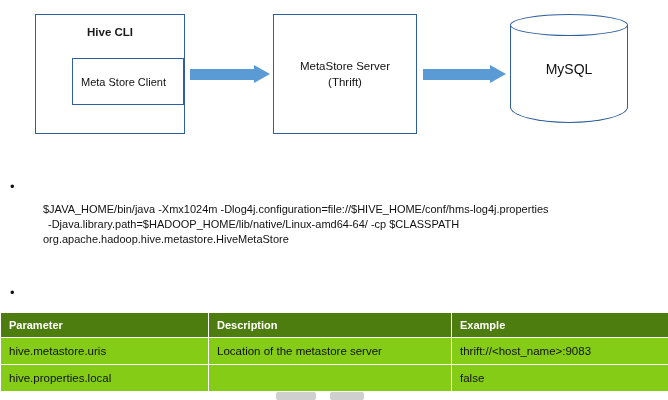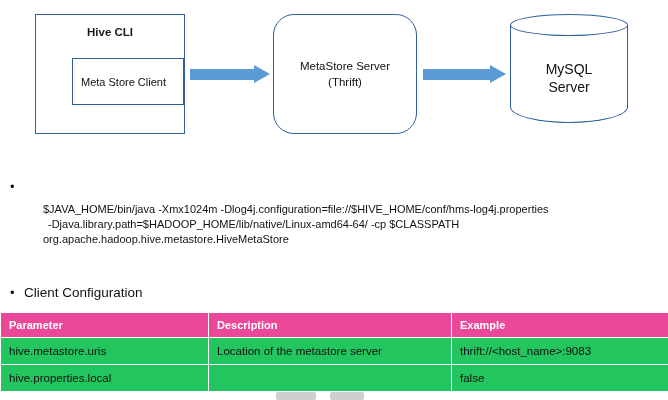--- a/index.html
+++ b/index.html
@@ -54,21 +54,20 @@
     text-align: right;
     line-height: 14px;
     font-size: 11px;
   }
   #metastore-server-box {
     left: 273px; top: 14px;
     width: 144px; height: 120px;
     justify-content: center;
     line-height: 16px;
     font-size: 11.5px;
-    border-radius: 21px;
   }
   
   #mysql-cylinder {
     position: absolute;
     left: 510px; top: 14px;
     width: 98px; height: 120px;
   }
   #mysql-cylinder .cyl-body {
     position: absolute;
     left: 0; top: 11px;
@@ -162,30 +161,30 @@
   
   #config-table {
     position: absolute;
     left: 0; top: 312px;
     width: 668px;
     border-collapse: collapse;
     table-layout: fixed;
     font-size: 11.5px;
   }
   #config-table th {
-    background: #ec4899;
+    background: #4d7c0f;
     color: #ffffff;
     text-align: left;
     font-weight: bold;
     padding: 6px 8px;
     border: 1px solid #ffffff;
     font-size: 11px;
   }
   #config-table td {
-    background: #22c55e;
+    background: #84cc16;
     color: #111;
     text-align: left;
     padding: 7px 8px;
     border: 1px solid #ffffff;
     font-size: 11.5px;
     vertical-align: top;
   }
   #config-table col.c1 { width: 208px; }
   #config-table col.c2 { width: 243px; }
   #config-table col.c3 { width: 217px; }
@@ -225,39 +224,37 @@
   <div class="arrow" id="arrow-2">
     <div class="shaft"></div>
     <div class="head"></div>
   </div>
 
   <div id="mysql-cylinder">
     <div class="cyl-body"></div>
     <div class="cyl-top"></div>
     <div class="cyl-label">
       <div>MySQL</div>
-      <div>Server</div>
     </div>
   </div>
 
 </div>
 
 <div class="bullet-row" id="bullet-server-config">
   <span class="bullet-dot">•</span>
 </div>
 
 <div id="code-block">
   <div class="code-line-1">$JAVA_HOME/bin/java -Xmx1024m -Dlog4j.configuration=file://$HIVE_HOME/conf/hms-log4j.properties</div>
   <div class="code-line-2">-Djava.library.path=$HADOOP_HOME/lib/native/Linux-amd64-64/ -cp $CLASSPATH</div>
   <div class="code-line-3">org.apache.hadoop.hive.metastore.HiveMetaStore</div>
 </div>
 
 <div class="bullet-row" id="bullet-client-config">
   <span class="bullet-dot">•</span>
-  <span class="bullet-text">Client Configuration</span>
 </div>
 
 <table id="config-table">
   <colgroup>
     <col class="c1">
       <col class="c2">
       <col class="c3">
   </colgroup>
   <thead>
     <tr>

